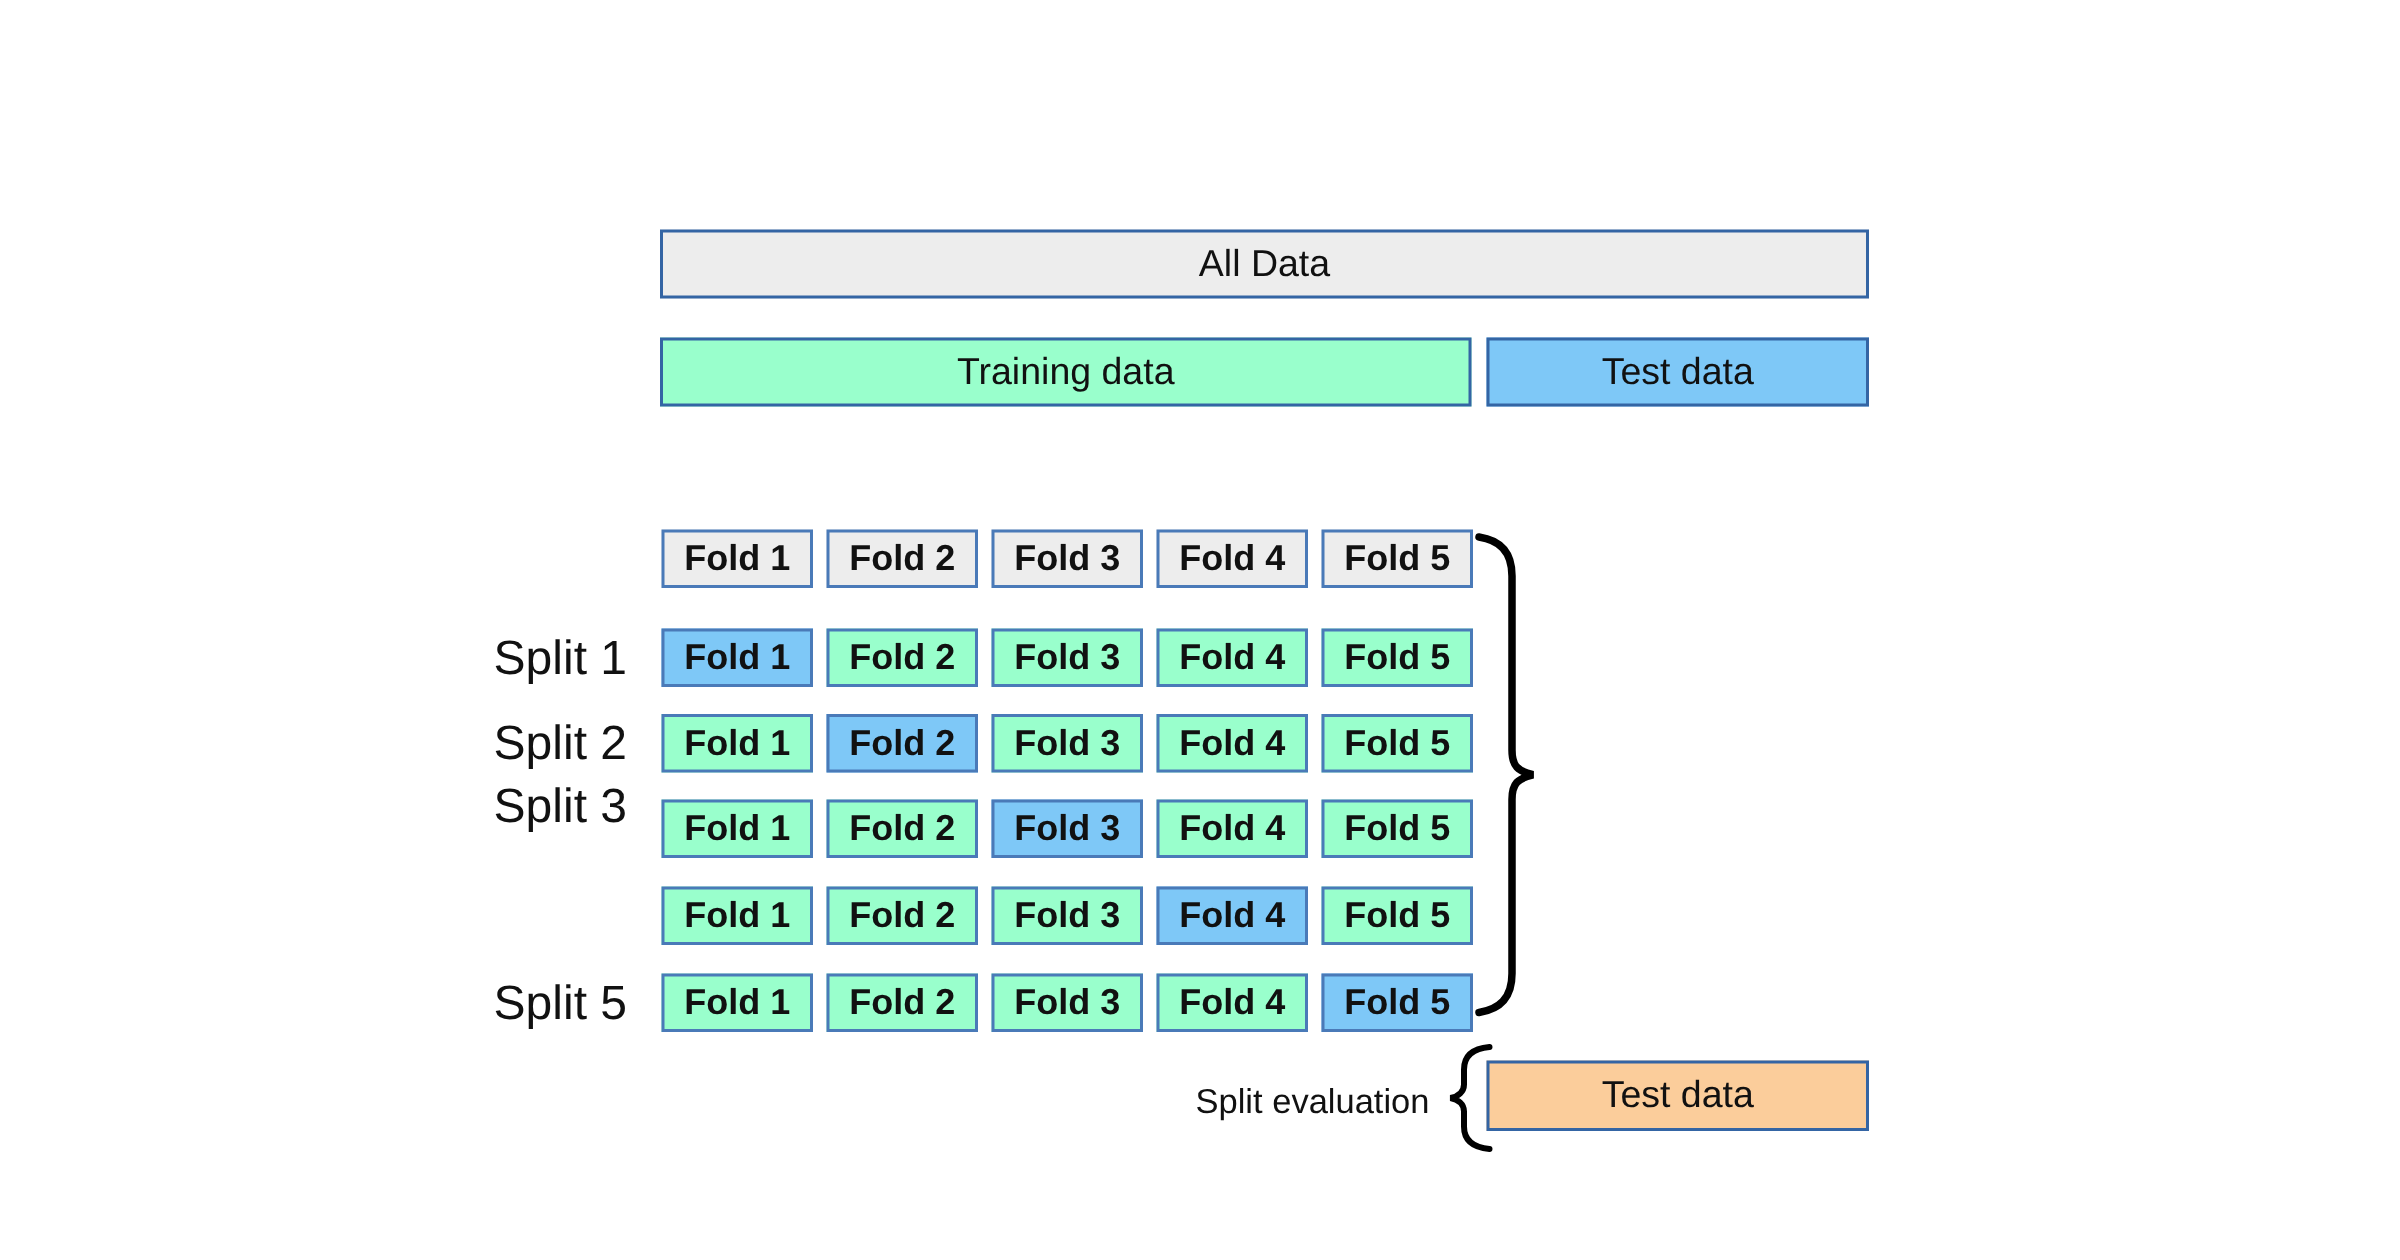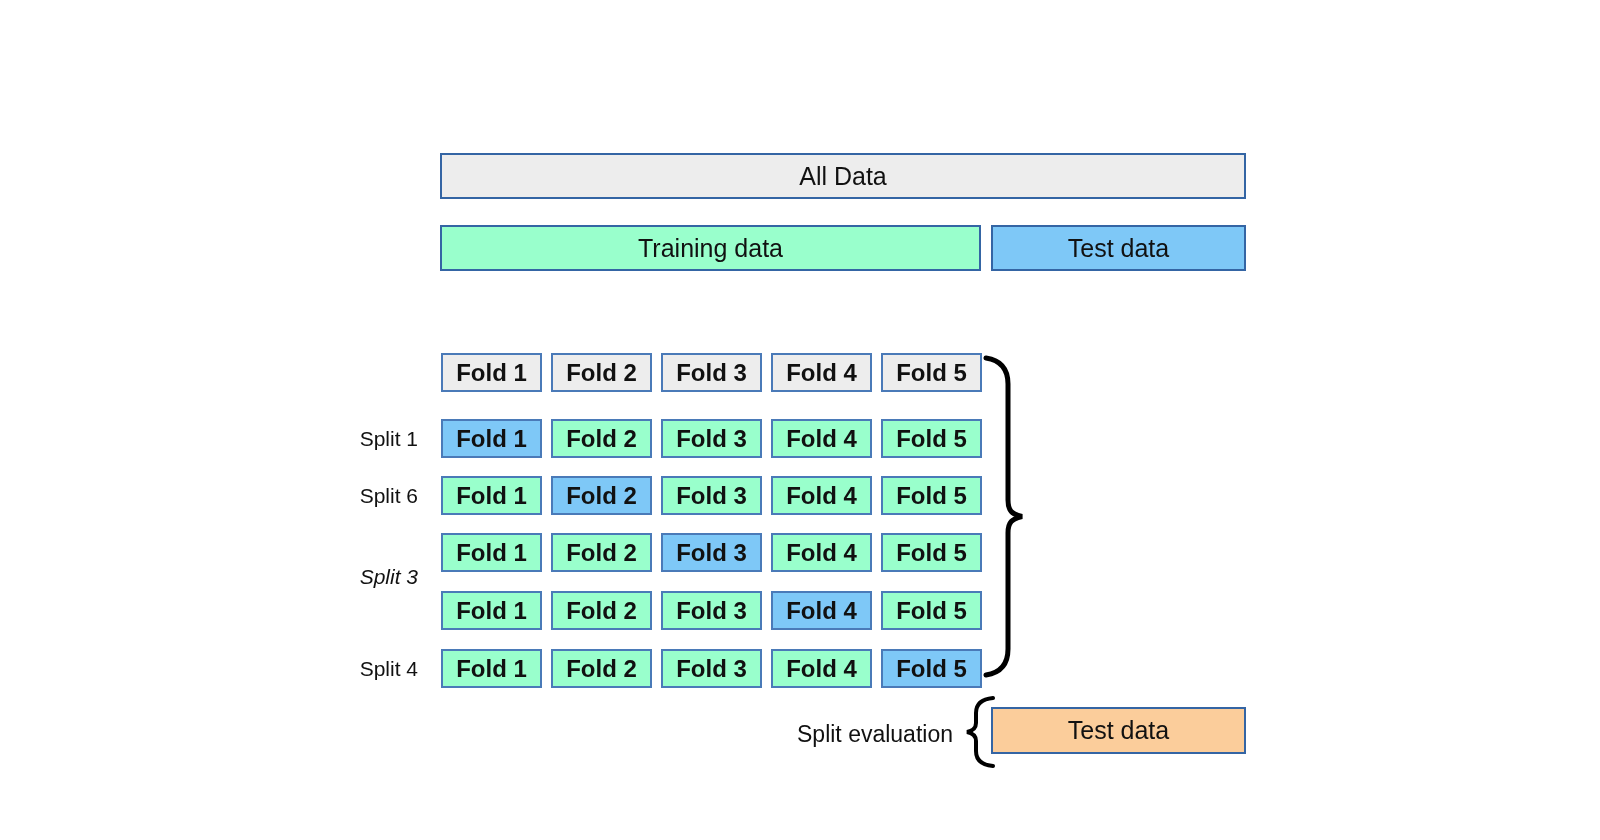--- a/index.html
+++ b/index.html
@@ -38,21 +38,21 @@
   .green  { background: var(--green); text-align: right; }
   .blue   { background: var(--blue); }
   .orange { background: var(--orange); }
   .rowlabel {
     position: absolute;
     width: 148px;
     left: 270px;
     height: 39px;
     line-height: 39px;
     text-align: right;
-    font-size: 21px;
+    font-size: 32px;
   }
   .sidelabel {
     position: absolute;
     font-size: 25px;
     white-space: nowrap;
   }
   .final-label {
     position: absolute;
     font-size: 23px;
     white-space: nowrap;
@@ -87,41 +87,41 @@
   <div class="cell gray" style="left:771px; top:313px;">Fold 4</div>
   <div class="cell gray" style="left:881px; top:313px;">Fold 5</div>
 
   <div class="rowlabel" style="top:379px;">Split 1</div>
   <div class="cell blue" style="left:441px; top:379px;">Fold 1</div>
   <div class="cell green" style="left:551px; top:379px;">Fold 2</div>
   <div class="cell green" style="left:661px; top:379px;">Fold 3</div>
   <div class="cell green" style="left:771px; top:379px;">Fold 4</div>
   <div class="cell green" style="left:881px; top:379px;">Fold 5</div>
 
-  <div class="rowlabel" style="top:436px;">Split 6</div>
+  <div class="rowlabel" style="top:436px;">Split 2</div>
   <div class="cell green" style="left:441px; top:436px;">Fold 1</div>
   <div class="cell blue" style="left:551px; top:436px;">Fold 2</div>
   <div class="cell green" style="left:661px; top:436px;">Fold 3</div>
   <div class="cell green" style="left:771px; top:436px;">Fold 4</div>
   <div class="cell green" style="left:881px; top:436px;">Fold 5</div>
 
-  <div class="rowlabel" style="top:517px;font-style:italic;">Split 3</div>
+  <div class="rowlabel" style="top:478px;">Split 3</div>
   <div class="cell green" style="left:441px; top:493px;">Fold 1</div>
   <div class="cell green" style="left:551px; top:493px;">Fold 2</div>
   <div class="cell blue" style="left:661px; top:493px;">Fold 3</div>
   <div class="cell green" style="left:771px; top:493px;">Fold 4</div>
   <div class="cell green" style="left:881px; top:493px;">Fold 5</div>
 
   <div class="cell green" style="left:441px; top:551px;">Fold 1</div>
   <div class="cell green" style="left:551px; top:551px;">Fold 2</div>
   <div class="cell green" style="left:661px; top:551px;">Fold 3</div>
   <div class="cell blue" style="left:771px; top:551px;">Fold 4</div>
   <div class="cell green" style="left:881px; top:551px;">Fold 5</div>
 
-  <div class="rowlabel" style="top:609px;">Split 4</div>
+  <div class="rowlabel" style="top:609px;">Split 5</div>
   <div class="cell green" style="left:441px; top:609px;">Fold 1</div>
   <div class="cell green" style="left:551px; top:609px;">Fold 2</div>
   <div class="cell green" style="left:661px; top:609px;">Fold 3</div>
   <div class="cell green" style="left:771px; top:609px;">Fold 4</div>
   <div class="cell blue" style="left:881px; top:609px;">Fold 5</div>
 
   <svg class="brace" style="left:980px; top:312px;" width="50" height="330" viewBox="0 0 50 330">
     <path d="M 6 6 C 19 8, 28 15, 28 32 L 28 148 C 28 159, 32 162, 42 164.5 C 32 167, 28 170, 28 181 L 28 297 C 28 314, 19 321, 6 323" stroke-width="5"></path>
   </svg>
 

